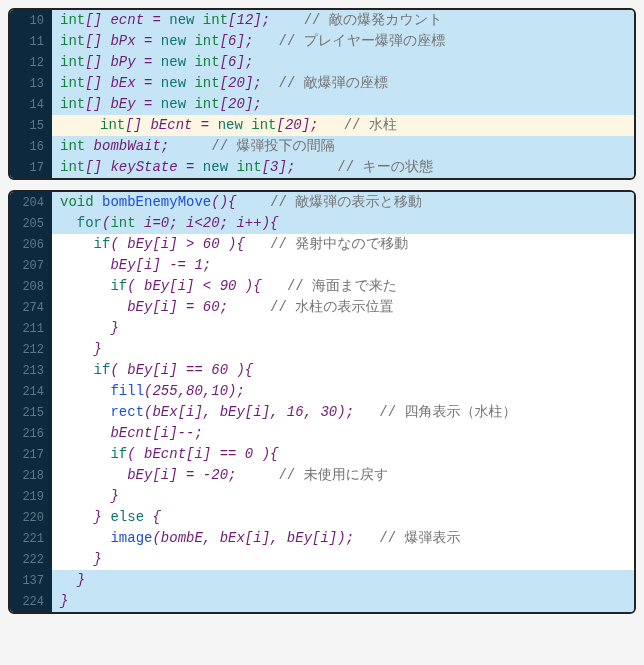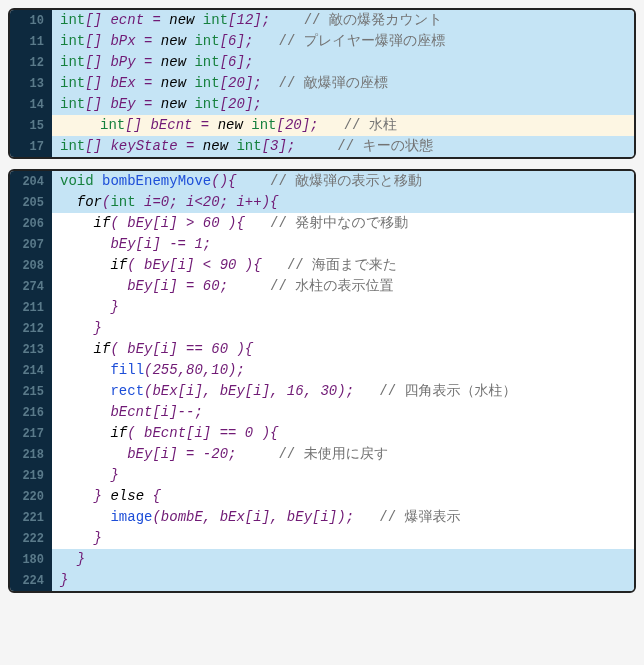--- a/index.html
+++ b/index.html
@@ -26,39 +26,38 @@
     background: #0d293e;
     color: #5a7a8a;
     text-align: right;
     padding: 0 8px 0 6px;
     min-width: 28px;
     user-select: none;
     font-size: 12px;
     display: flex;
     align-items: center;
     justify-content: flex-end;
-    font-weight: bold;
   }
   .code {
     padding: 0 8px;
     flex: 1;
     white-space: pre;
     display: flex;
     align-items: center;
   }
   .hl-blue .code { background: #c5e4f5; }
   .hl-beige .code { background: #fdf6e3; padding-left: 48px; }
   .hl-white .code { background: #ffffff; text-align: right; }
 
   
   .kw { color: #1d4ed8; }
   .ident { color: #701a75; font-style: italic; }
   .cmt { color: #737373; }
   .orange { color: #15803d; }
-  .brown { color: #000000; font-style: italic; }
+  .brown { color: #0f766e; }
 </style>
 </head>
 <body>
 
 <div class="code-block" id="block1">
     <div class="line hl-blue">
       <div class="gutter">10</div>
       <div class="code"><span><span class="orange">int</span><span class="ident">[] ecnt = </span><span class="brown">new</span><span class="ident"> </span><span class="orange">int</span><span class="ident">[12];    </span><span class="cmt">// 敵の爆発カウント</span></span></div>
     </div>
     <div class="line hl-blue">
@@ -73,20 +72,24 @@
       <div class="gutter">13</div>
       <div class="code"><span><span class="orange">int</span><span class="ident">[] bEx = </span><span class="brown">new</span><span class="ident"> </span><span class="orange">int</span><span class="ident">[20];  </span><span class="cmt">// 敵爆弾の座標</span></span></div>
     </div>
     <div class="line hl-blue">
       <div class="gutter">14</div>
       <div class="code"><span><span class="orange">int</span><span class="ident">[] bEy = </span><span class="brown">new</span><span class="ident"> </span><span class="orange">int</span><span class="ident">[20];</span></span></div>
     </div>
     <div class="line hl-beige">
       <div class="gutter">15</div>
       <div class="code"><span><span class="orange">int</span><span class="ident">[] bEcnt = </span><span class="brown">new</span><span class="ident"> </span><span class="orange">int</span><span class="ident">[20];   </span><span class="cmt">// 水柱</span></span></div>
+    </div>
+    <div class="line hl-blue">
+      <div class="gutter">16</div>
+      <div class="code"><span><span class="orange">int</span><span class="ident"> bombWait;     </span><span class="cmt">// 爆弾投下の間隔</span></span></div>
     </div>
     <div class="line hl-blue">
       <div class="gutter">17</div>
       <div class="code"><span><span class="orange">int</span><span class="ident">[] keyState = </span><span class="brown">new</span><span class="ident"> </span><span class="orange">int</span><span class="ident">[3];     </span><span class="cmt">// キーの状態</span></span></div>
     </div>
   </div>
 <div class="code-block" id="block2">
     <div class="line hl-blue">
       <div class="gutter">204</div>
       <div class="code"><span><span class="orange">void</span><span class="ident"> </span><span class="kw">bombEnemyMove</span><span class="ident">(){    </span><span class="cmt">// 敵爆弾の表示と移動</span></span></div>
@@ -153,20 +156,20 @@
     </div>
     <div class="line hl-white">
       <div class="gutter">221</div>
       <div class="code"><span><span class="ident">      </span><span class="kw">image</span><span class="ident">(bombE, bEx[i], bEy[i]);   </span><span class="cmt">// 爆弾表示</span></span></div>
     </div>
     <div class="line hl-white">
       <div class="gutter">222</div>
       <div class="code"><span><span class="ident">    }</span></span></div>
     </div>
     <div class="line hl-blue">
-      <div class="gutter">180</div>
+      <div class="gutter">137</div>
       <div class="code"><span><span class="ident">  }</span></span></div>
     </div>
     <div class="line hl-blue">
       <div class="gutter">224</div>
       <div class="code"><span><span class="ident">}</span></span></div>
     </div>
   </div>
 
 </body></html>

